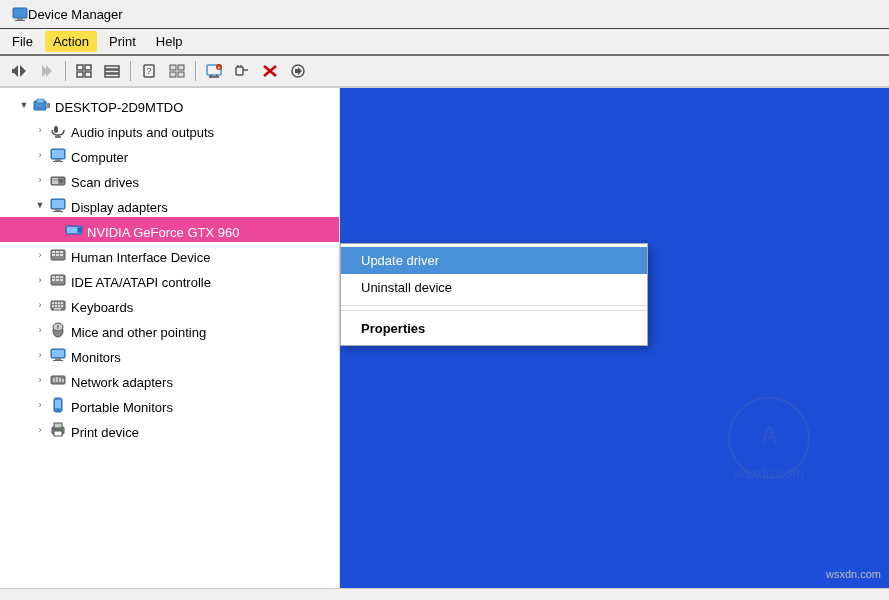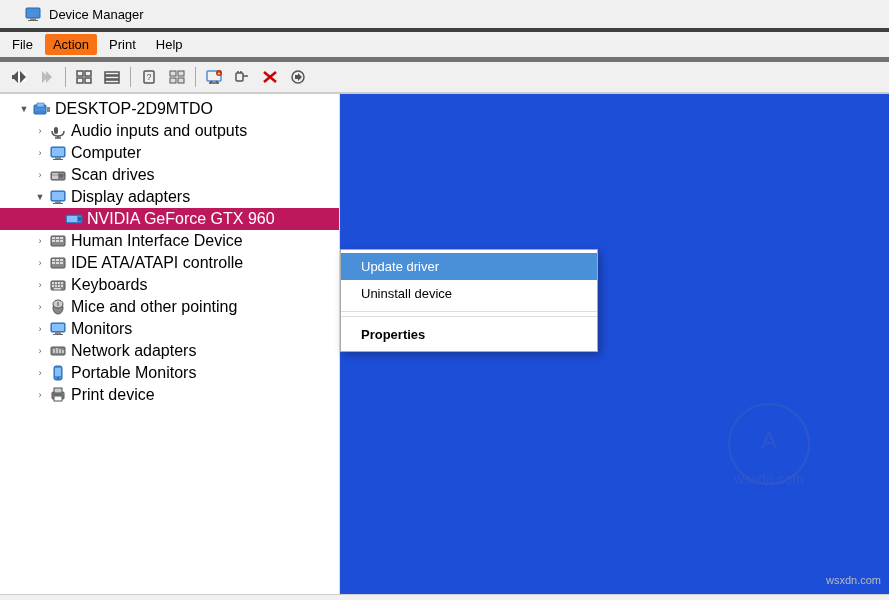--- a/index.html
+++ b/index.html
@@ -10,52 +10,51 @@
       width: 889px;
       height: 600px;
       overflow: hidden;
     }
 
     
     .title-bar {
       display: flex;
       align-items: center;
       background: #f0f0f0;
-      padding: 6px 25px;
-      border-bottom: 4px solid #404040;
-      gap: 8px;
+      padding: 6px 12px;
+      border-bottom: 1px solid #404040;
     }
     .title-bar-icon {
       width: 16px;
       height: 16px;
     }
     .title-bar-text {
       font-size: 13px;
       font-weight: normal;
       color: #000;
     }
 
     
     .menu-bar {
       display: flex;
       align-items: center;
       background: #f0f0f0;
       padding: 2px 4px;
-      border-bottom: 5px solid #737373;
+      border-bottom: 2px solid #737373;
       gap: 4px;
     }
     .menu-item {
       padding: 3px 8px;
       cursor: pointer;
       font-size: 13px;
       color: #000;
       border-radius: 2px;
     }
     .menu-item.active {
-      background: #f97316;
+      background: #fde047;
       text-align: center;
     }
 
     
     .toolbar {
       display: flex;
       align-items: center;
       background: #f0f0f0;
       padding: 3px 6px;
       border-bottom: 2px solid #ccc;
@@ -102,21 +101,21 @@
     .tree-item {
       display: flex;
       align-items: center;
       padding: 2px 0;
       cursor: pointer;
       user-select: none;
       white-space: nowrap;
       overflow: hidden;
     }
     .tree-item.selected {
-      background: #be185d;
+      background: #ec4899;
       color: #fff;
     }
 
     .tree-indent {
       display: inline-block;
       width: 16px;
       flex-shrink: 0;
     }
 
     .tree-toggle {
@@ -135,31 +134,32 @@
       height: 16px;
       flex-shrink: 0;
       display: inline-flex;
       align-items: center;
       justify-content: center;
       font-size: 14px;
       margin-right: 3px;
     }
 
     .tree-label {
-      font-size: 16px;
+      font-size: 13px;
       overflow: hidden;
       text-overflow: ellipsis;
+      margin-top: 6px;
     }
 
     
     .context-menu {
       position: absolute;
       left: 340px;
       top: 155px;
-      width: 258px;
+      width: 308px;
       background: #fff;
       border: 1px solid #aaa;
       box-shadow: 3px 3px 8px rgba(0,0,0,0.3);
       z-index: 100;
       padding: 3px 0;
     }
 
     .context-menu-item {
       padding: 6px 20px;
       cursor: pointer;

